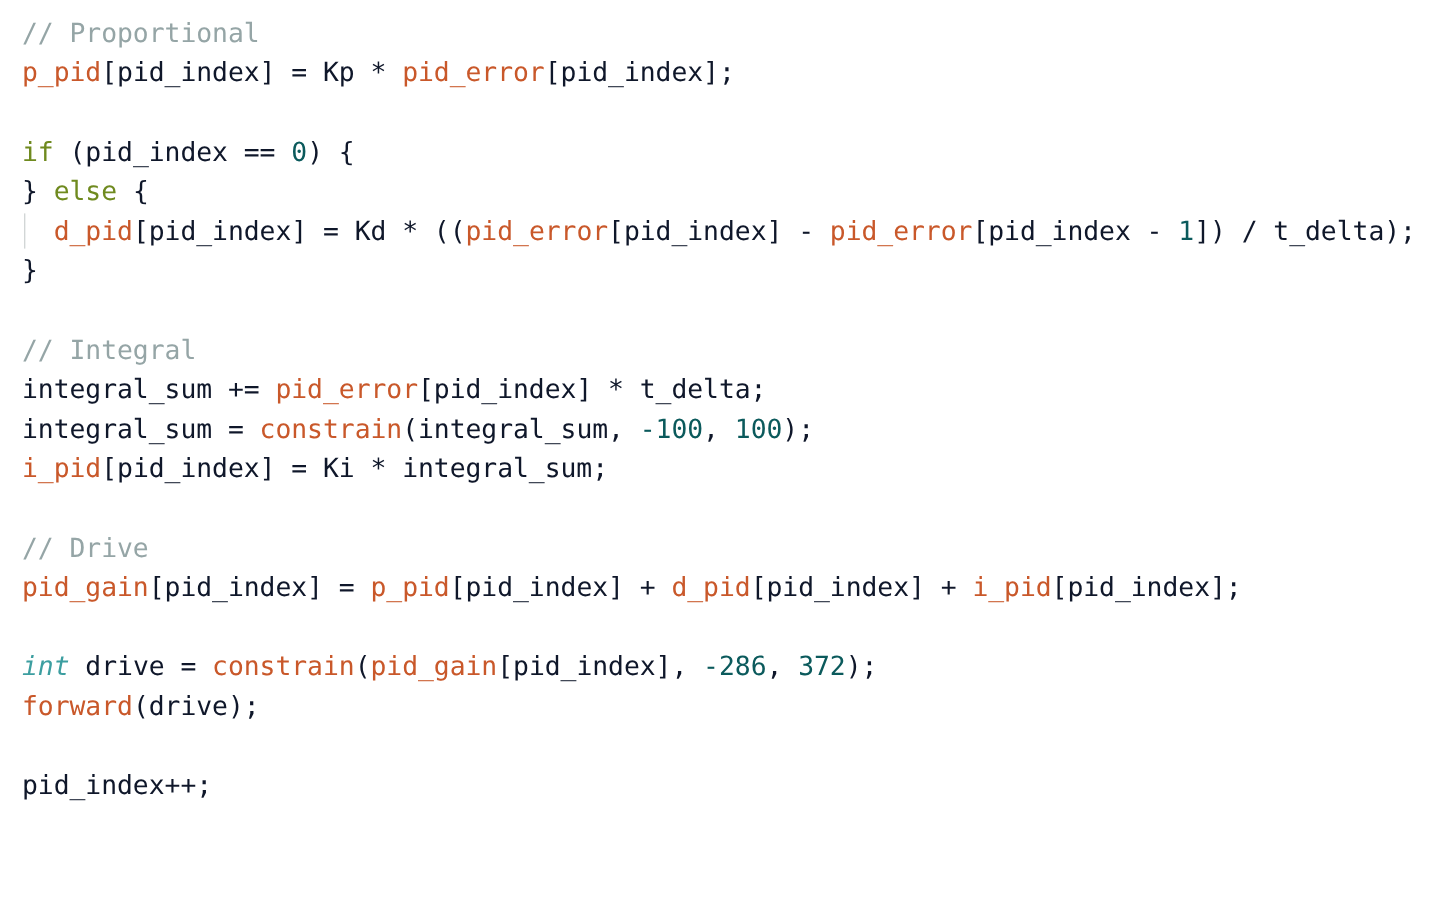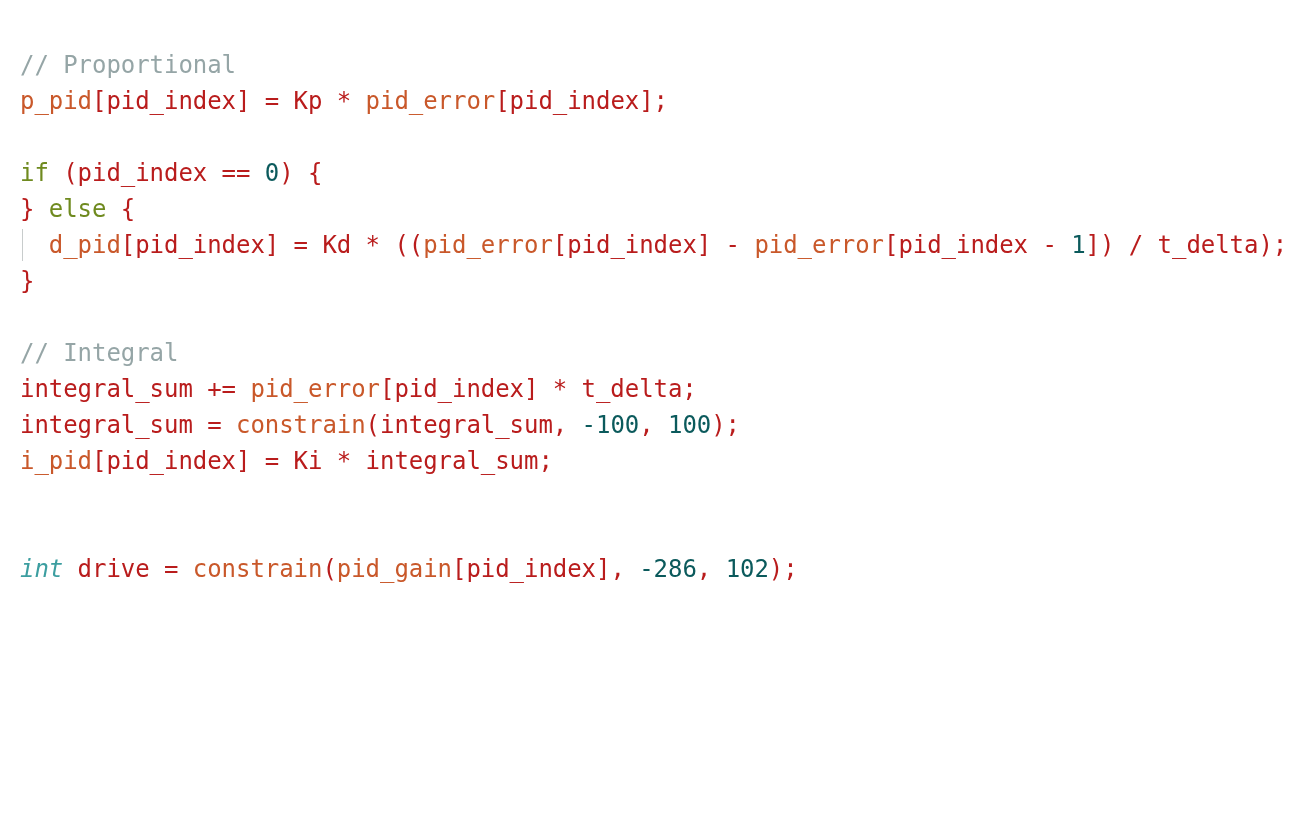--- a/index.html
+++ b/index.html
@@ -6,50 +6,53 @@
   body {
     width: 1310px; height: 820px; overflow: hidden;
     background: #ffffff;
   }
   .code {
     position: absolute; left: 20px; top: 12px;
     font-family: "DejaVu Sans Mono", "Liberation Mono", monospace;
     font-size: 24px;
     letter-spacing: -0.05px;
     color: #4e5b61;
-    margin-top: 35px;
   }
   .line {
     height: 36px; line-height: 36px;
     white-space: pre; position: relative;
   }
   .guide {
     position: absolute; left: 2px; top: 2px; bottom: 2px;
     width: 1px; background: #c8cccc;
   }
   .tok-comment { color: #95a5a6; }
   .tok-func { color: #d35400; color: #c9582a; }
   .tok-keyword { color: #728e00; color: #6f8a1f; }
   .tok-number { color: #005c5f; color: #0b5a5c; }
   .tok-type { color: #00979d; color: #3c9ea0; font-style: italic; }
-  .tok-plain { color: #b91c1c; }
+  .tok-plain { color: #0f172a; }
 </style>
 </head>
 <body>
 
 <div class="code" id="code">
     <div class="line"><span class="tok-comment">// Proportional</span></div>
     <div class="line"><span class="tok-func">p_pid</span><span class="tok-plain">[pid_index] = Kp * </span><span class="tok-func">pid_error</span><span class="tok-plain">[pid_index];</span></div>
     <div class="line"> </div>
     <div class="line"><span class="tok-keyword">if</span><span class="tok-plain"> (pid_index == </span><span class="tok-number">0</span><span class="tok-plain">) {</span></div>
     <div class="line"><span class="tok-plain">} </span><span class="tok-keyword">else</span><span class="tok-plain"> {</span></div>
     <div class="line"><span class="guide"></span><span class="tok-plain">  </span><span class="tok-func">d_pid</span><span class="tok-plain">[pid_index] = Kd * ((</span><span class="tok-func">pid_error</span><span class="tok-plain">[pid_index] - </span><span class="tok-func">pid_error</span><span class="tok-plain">[pid_index - </span><span class="tok-number">1</span><span class="tok-plain">]) / t_delta);</span></div>
     <div class="line"><span class="tok-plain">}</span></div>
     <div class="line"> </div>
     <div class="line"><span class="tok-comment">// Integral</span></div>
     <div class="line"><span class="tok-plain">integral_sum += </span><span class="tok-func">pid_error</span><span class="tok-plain">[pid_index] * t_delta;</span></div>
     <div class="line"><span class="tok-plain">integral_sum = </span><span class="tok-func">constrain</span><span class="tok-plain">(integral_sum, </span><span class="tok-number">-100</span><span class="tok-plain">, </span><span class="tok-number">100</span><span class="tok-plain">);</span></div>
     <div class="line"><span class="tok-func">i_pid</span><span class="tok-plain">[pid_index] = Ki * integral_sum;</span></div>
     <div class="line"> </div>
+    <div class="line"><span class="tok-comment">// Drive</span></div>
+    <div class="line"><span class="tok-func">pid_gain</span><span class="tok-plain">[pid_index] = </span><span class="tok-func">p_pid</span><span class="tok-plain">[pid_index] + </span><span class="tok-func">d_pid</span><span class="tok-plain">[pid_index] + </span><span class="tok-func">i_pid</span><span class="tok-plain">[pid_index];</span></div>
     <div class="line"> </div>
-    <div class="line"><span class="tok-type">int</span><span class="tok-plain"> drive = </span><span class="tok-func">constrain</span><span class="tok-plain">(</span><span class="tok-func">pid_gain</span><span class="tok-plain">[pid_index], </span><span class="tok-number">-286</span><span class="tok-plain">, </span><span class="tok-number">102</span><span class="tok-plain">);</span></div>
+    <div class="line"><span class="tok-type">int</span><span class="tok-plain"> drive = </span><span class="tok-func">constrain</span><span class="tok-plain">(</span><span class="tok-func">pid_gain</span><span class="tok-plain">[pid_index], </span><span class="tok-number">-286</span><span class="tok-plain">, </span><span class="tok-number">372</span><span class="tok-plain">);</span></div>
+    <div class="line"><span class="tok-func">forward</span><span class="tok-plain">(drive);</span></div>
     <div class="line"> </div>
+    <div class="line"><span class="tok-plain">pid_index++;</span></div>
   </div>
 
 </body></html>

